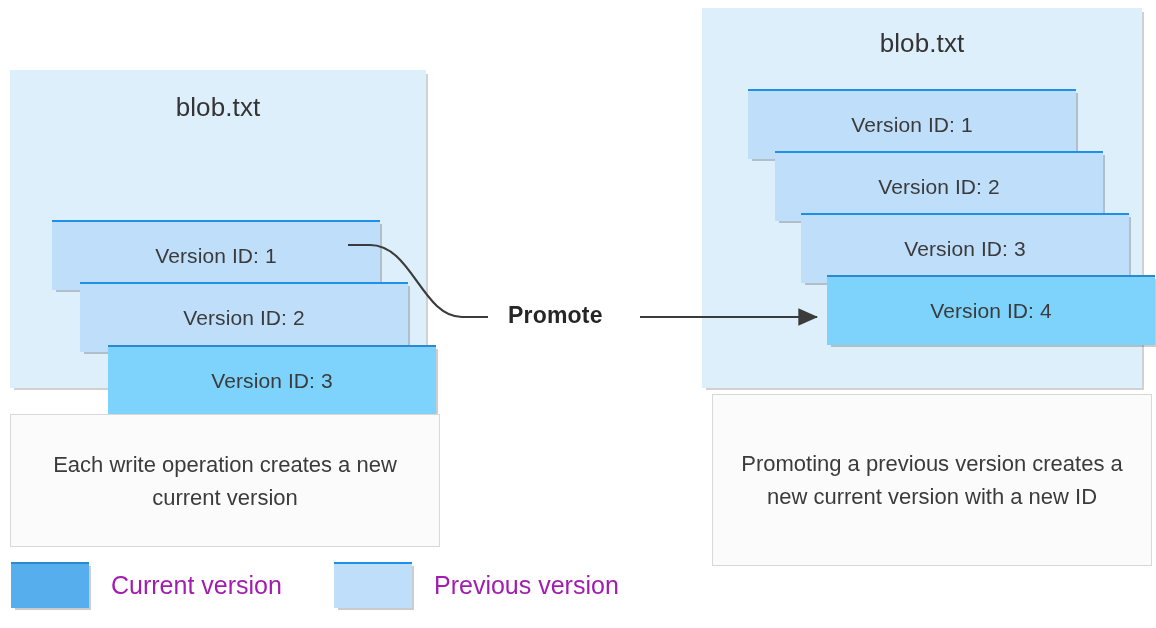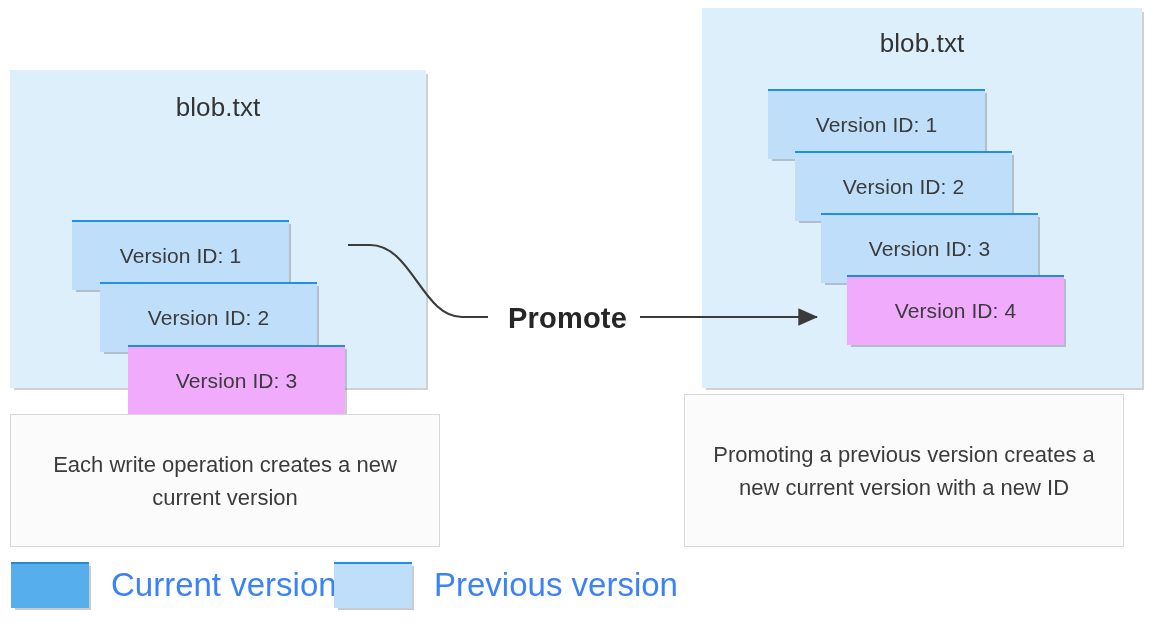--- a/index.html
+++ b/index.html
@@ -40,36 +40,35 @@
     line-height: 26px;
     color: #343434;
     letter-spacing: 0.1px;
   }
   #panel-left  .panel-title { top: 24px; }
   #panel-right .panel-title { top: 22px; }
 
   
   .vcard {
     position: absolute;
-    width: 217px;
+    width: 328px;
     height: 70px;
     box-sizing: border-box;
     border-top: 2px solid #1e90e8;
     box-shadow: 3px 3px 0 -1px rgba(0,0,0,0.20);
     display: flex;
     align-items: center;
     justify-content: center;
     font-size: 21px;
     line-height: 24px;
     color: #3b3b3b;
     letter-spacing: 0.1px;
-    margin-left: 20px;
   }
   .vcard.previous { background: #bfdefa; }
-  .vcard.current  { background: #f0abfc; border-top-color: #2a89cf; }
+  .vcard.current  { background: #7dd3fc; border-top-color: #2a89cf; }
 
   
   #lv1 { left: 42px;  top: 150px; }
   #lv2 { left: 70px;  top: 212px; }
   #lv3 { left: 98px;  top: 275px; }
 
   
   #rv1 { left: 46px;  top: 81px;  }
   #rv2 { left: 73px;  top: 143px; }
   #rv3 { left: 99px;  top: 205px; }
@@ -84,36 +83,36 @@
     display: flex;
     align-items: center;
     justify-content: center;
     text-align: center;
     font-size: 22px;
     line-height: 33px;
     color: #3b3b3b;
     padding: 0 12px;
   }
   #caption-left  { left: 10px;  top: 414px; width: 430px; height: 133px; }
-  #caption-right { left: 684px; top: 394px; width: 440px; height: 153px; }
+  #caption-right { left: 712px; top: 394px; width: 440px; height: 172px; }
 
   
   #promote-connector {
     position: absolute;
     left: 340px;
     top: 230px;
     width: 500px;
     height: 110px;
     pointer-events: none;
   }
   #promote-label {
     position: absolute;
     left: 508px;
     top: 302px;
-    font-size: 29px;
+    font-size: 23px;
     font-weight: bold;
     color: #262626;
     letter-spacing: 0.2px;
     white-space: nowrap;
   }
 
   
   #legend {
     position: absolute;
     left: 0;
@@ -132,23 +131,23 @@
     width: 78px;
     height: 46px;
     box-sizing: border-box;
     border-top: 2px solid #1e90e8;
     box-shadow: 3px 3px 0 -1px rgba(0,0,0,0.20);
   }
   .legend-swatch.current  { background: #57aeec; border-top-color: #2a89cf; }
   .legend-swatch.previous { background: #bfdefa; }
   .legend-text {
     margin-left: 22px;
-    font-size: 33px;
+    font-size: 25px;
     line-height: 30px;
-    color: #3b82f6;
+    color: #a21caf;
     white-space: nowrap;
   }
 </style>
 </head>
 <body>
 
 <div class="stage">
 
   <div class="panel" id="panel-left">
     <div class="panel-title">blob.txt</div>

